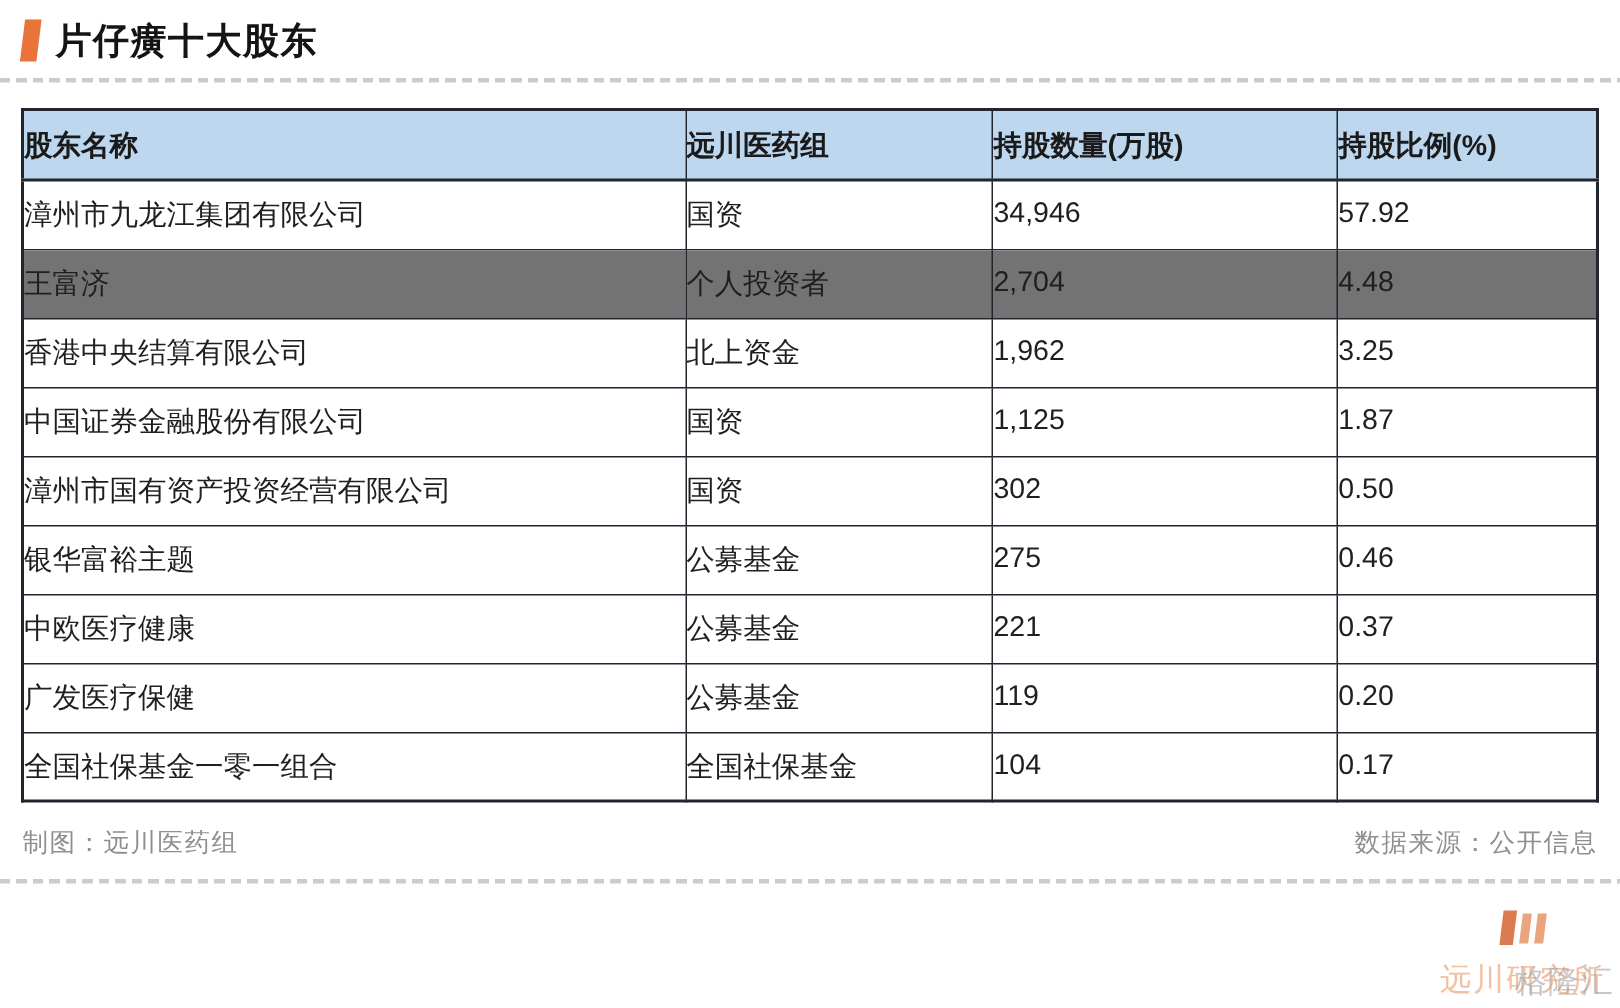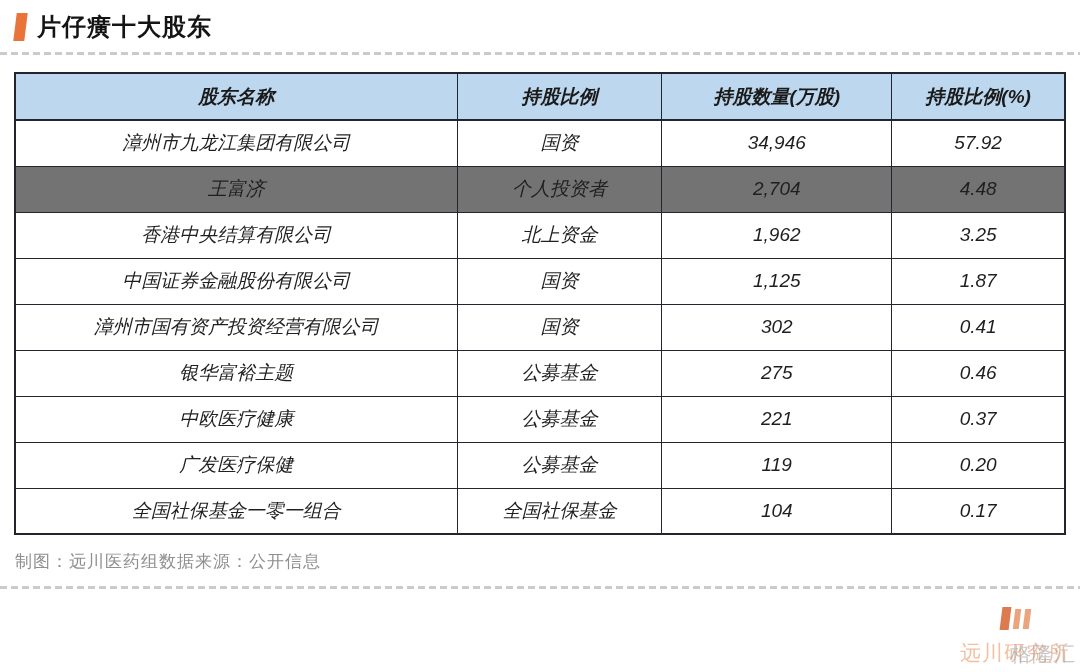--- a/index.html
+++ b/index.html
@@ -26,38 +26,38 @@
   .dashed.bottom { margin-top:13px; }
 
   
   table {
     width:1052px; margin:17px 14px 0;
     border-collapse:collapse; table-layout:fixed;
     border:2.5px solid #23252e;
   }
   th, td {
     border:1.5px solid #23252e;
-    text-align:center; vertical-align:middle;
-    overflow:hidden; white-space:nowrap;font-style:italic;
+    text-align:left; vertical-align:middle;
+    overflow:hidden; white-space:nowrap;
   }
   th {
     background:#BDD7EE; height:47px;
     font-size:19px; font-weight:600; color:#1a1a1a;
   }
   thead tr { border-bottom:2px solid #23252e; }
   td { height:46px; font-size:19px; font-weight:400; }
   col.c-name  { width:42.1%; }
   col.c-type  { width:19.5%; }
   col.c-amount{ width:21.9%; }
   col.c-ratio { width:16.5%; }
   tr.highlight td { background:#737373; }
 
   
   .footer {
-    display:flex; 
+    display:flex; justify-content:space-between;
     margin:15px 15px 0; font-size:17px; color:#8f8f8f; letter-spacing:1px;
   }
 
   
   .brand {
     position:absolute; right:10px; bottom:5px;
     display:flex; align-items:center; gap:9px;flex-direction:column;
   }
   .brand-bars { display:flex; align-items:center; gap:4px; }
   .brand-bars i { display:block; transform:skewX(-7deg); }
@@ -85,21 +85,21 @@
 <table>
   <colgroup>
     <col class="c-name">
       <col class="c-type">
       <col class="c-amount">
       <col class="c-ratio">
   </colgroup>
   <thead>
     <tr>
       <th>股东名称</th>
-      <th>持股比例</th>
+      <th>远川医药组</th>
       <th>持股数量(万股)</th>
       <th>持股比例(%)</th>
     </tr>
   </thead>
   <tbody>
       <tr>
         <td>漳州市九龙江集团有限公司</td>
         <td>国资</td>
         <td>34,946</td>
         <td>57.92</td>
@@ -119,21 +119,21 @@
       <tr>
         <td>中国证券金融股份有限公司</td>
         <td>国资</td>
         <td>1,125</td>
         <td>1.87</td>
       </tr>
       <tr>
         <td>漳州市国有资产投资经营有限公司</td>
         <td>国资</td>
         <td>302</td>
-        <td>0.41</td>
+        <td>0.50</td>
       </tr>
       <tr>
         <td>银华富裕主题</td>
         <td>公募基金</td>
         <td>275</td>
         <td>0.46</td>
       </tr>
       <tr>
         <td>中欧医疗健康</td>
         <td>公募基金</td>

